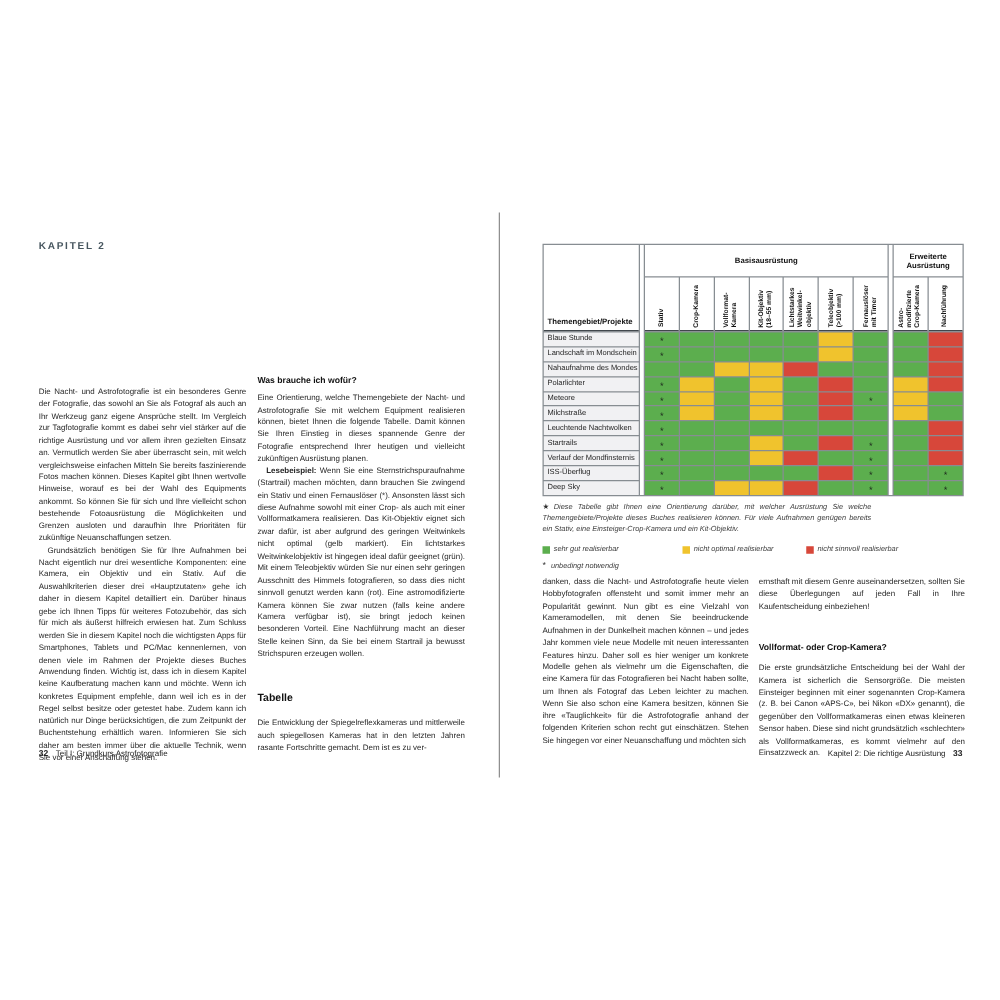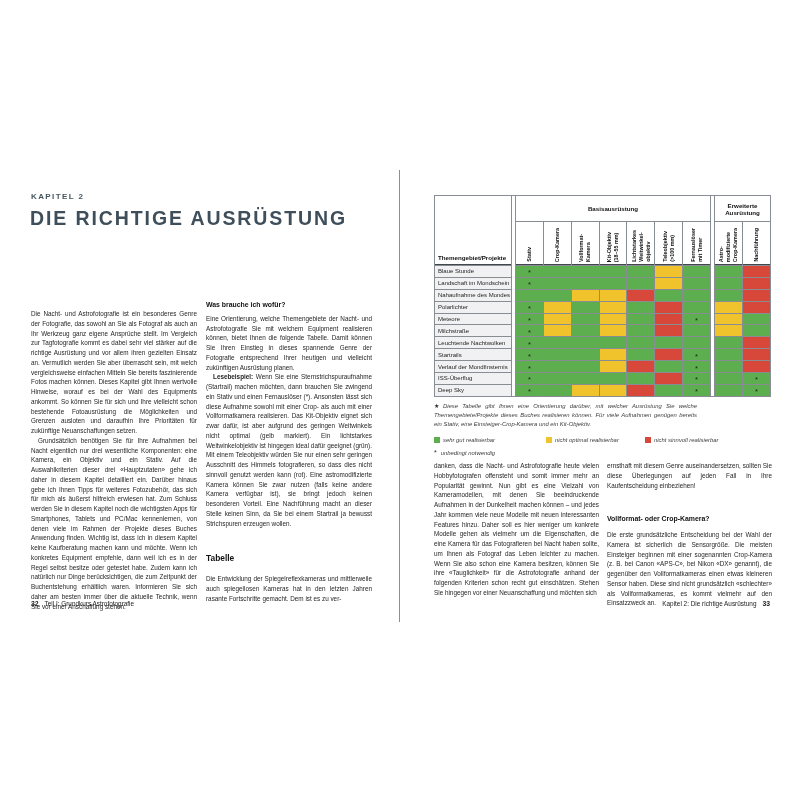--- a/index.html
+++ b/index.html
@@ -60,21 +60,20 @@
   .legendnote .ast2{font-style:normal;font-size:7px;margin-right:4px;color:#2e2e2e;}
   .legendnote i{font-size:5.9px;}
 </style>
 </head>
 <body>
 
 <div class="spread">
 
   <div class="page left">
     <div class="kicker">KAPITEL 2</div>
-    <h1 class="title">DIE RICHTIGE AUSRÜSTUNG</h1>
 
     <div class="col bodytext" style="left:31px;top:309px;">
       <p>Die Nacht- und Astrofotografie ist ein besonderes Genre der Fotografie, das sowohl an Sie als Fotograf als auch an Ihr Werkzeug ganz eigene Ansprüche stellt. Im Vergleich zur Tagfotografie kommt es dabei sehr viel stärker auf die richtige Ausrüstung und vor allem ihren gezielten Einsatz an. Vermutlich werden Sie aber überrascht sein, mit welch vergleichsweise einfachen Mitteln Sie bereits faszinierende Fotos machen können. Dieses Kapitel gibt Ihnen wertvolle Hinweise, worauf es bei der Wahl des Equipments ankommt. So können Sie für sich und Ihre vielleicht schon bestehende Fotoausrüstung die Möglichkeiten und Grenzen ausloten und daraufhin Ihre Prioritäten für zukünftige Neuanschaffungen setzen.</p>
       <p class="indent">Grundsätzlich benötigen Sie für Ihre Aufnahmen bei Nacht eigentlich nur drei wesentliche Komponenten: eine Kamera, ein Objektiv und ein Stativ. Auf die Auswahlkriterien dieser drei «Hauptzutaten» gehe ich daher in diesem Kapitel detailliert ein. Darüber hinaus gebe ich Ihnen Tipps für weiteres Fotozubehör, das sich für mich als äußerst hilfreich erwiesen hat. Zum Schluss werden Sie in diesem Kapitel noch die wichtigsten Apps für Smartphones, Tablets und PC/Mac kennenlernen, von denen viele im Rahmen der Projekte dieses Buches Anwendung finden. Wichtig ist, dass ich in diesem Kapitel keine Kaufberatung machen kann und möchte. Wenn ich konkretes Equipment empfehle, dann weil ich es in der Regel selbst besitze oder getestet habe. Zudem kann ich natürlich nur Dinge berücksichtigen, die zum Zeitpunkt der Buchentstehung erhältlich waren. Informieren Sie sich daher am besten immer über die aktuelle Technik, wenn Sie vor einer Anschaffung stehen.</p>
     </div>
 
     <div class="col bodytext" style="left:206px;top:300px;">
       <div class="subh1">Was brauche ich wofür?</div>
       <p>Eine Orientierung, welche Themengebiete der Nacht- und Astrofotografie Sie mit welchem Equipment realisieren können, bietet Ihnen die folgende Tabelle. Damit können Sie Ihren Einstieg in dieses spannende Genre der Fotografie entsprechend Ihrer heutigen und vielleicht zukünftigen Ausrüstung planen.</p>
       <p class="indent"><b>Lesebeispiel:</b><span> Wenn Sie eine Sternstrichspuraufnahme (Startrail) machen möchten, dann brauchen Sie zwingend ein Stativ und einen Fernauslöser (*). Ansonsten lässt sich diese Aufnahme sowohl mit einer Crop- als auch mit einer Vollformatkamera realisieren. Das Kit-Objektiv eignet sich zwar dafür, ist aber aufgrund des geringen Weitwinkels nicht optimal (gelb markiert). Ein lichtstarkes Weitwinkelobjektiv ist hingegen ideal dafür geeignet (grün). Mit einem Teleobjektiv würden Sie nur einen sehr geringen Ausschnitt des Himmels fotografieren, so dass dies nicht sinnvoll genutzt werden kann (rot). Eine astromodifizierte Kamera können Sie zwar nutzen (falls keine andere Kamera verfügbar ist), sie bringt jedoch keinen besonderen Vorteil. Eine Nachführung macht an dieser Stelle keinen Sinn, da Sie bei einem Startrail ja bewusst Strichspuren erzeugen wollen.</span></p>

